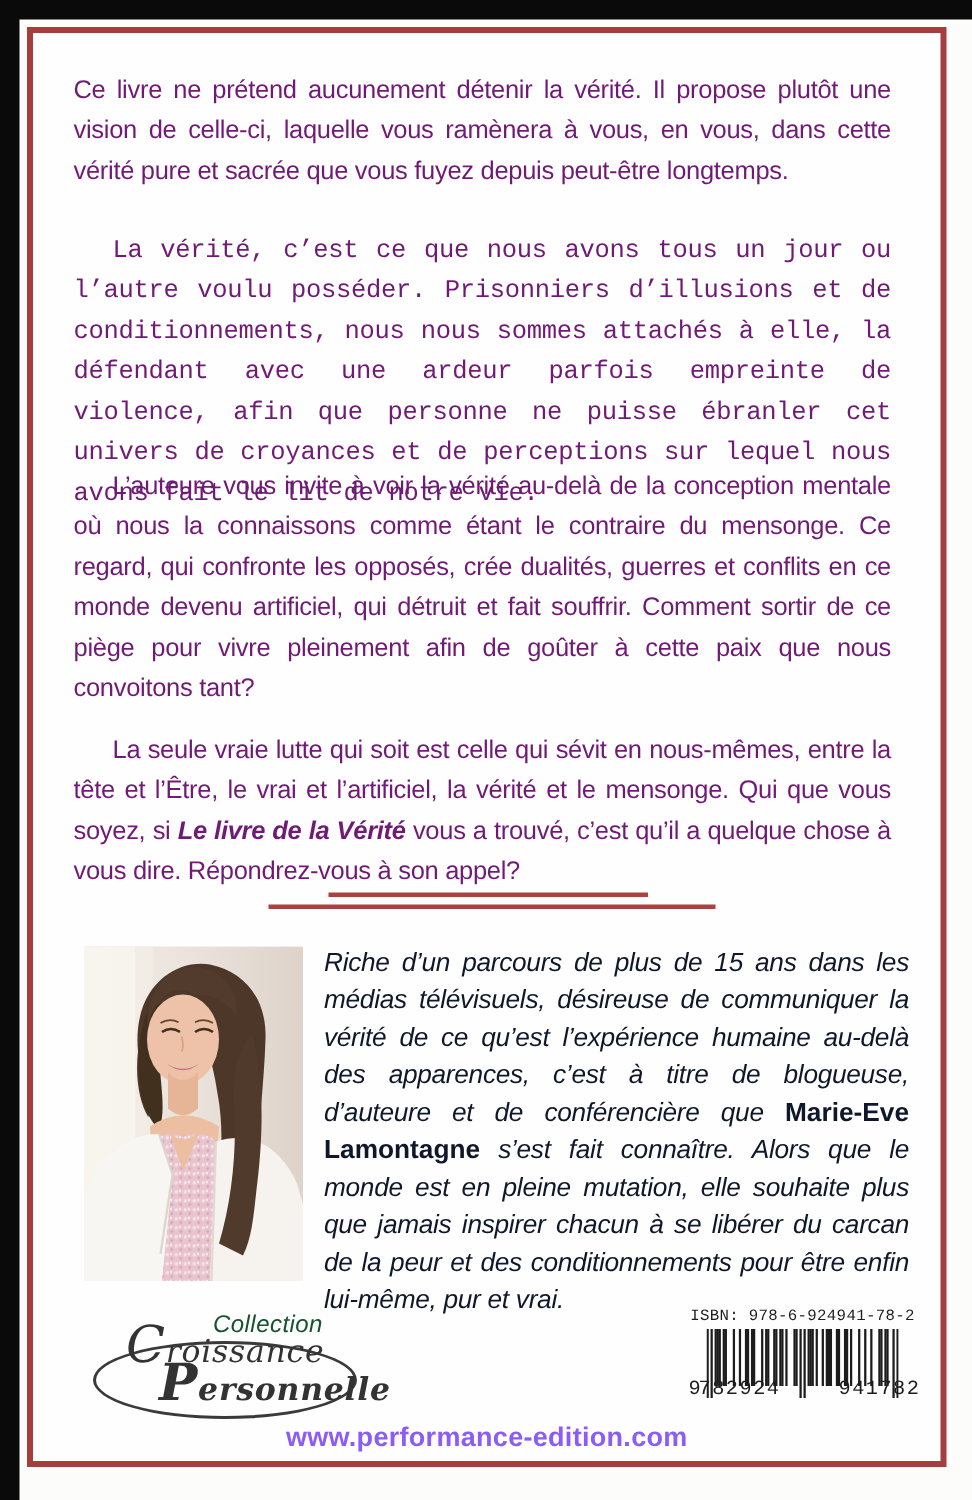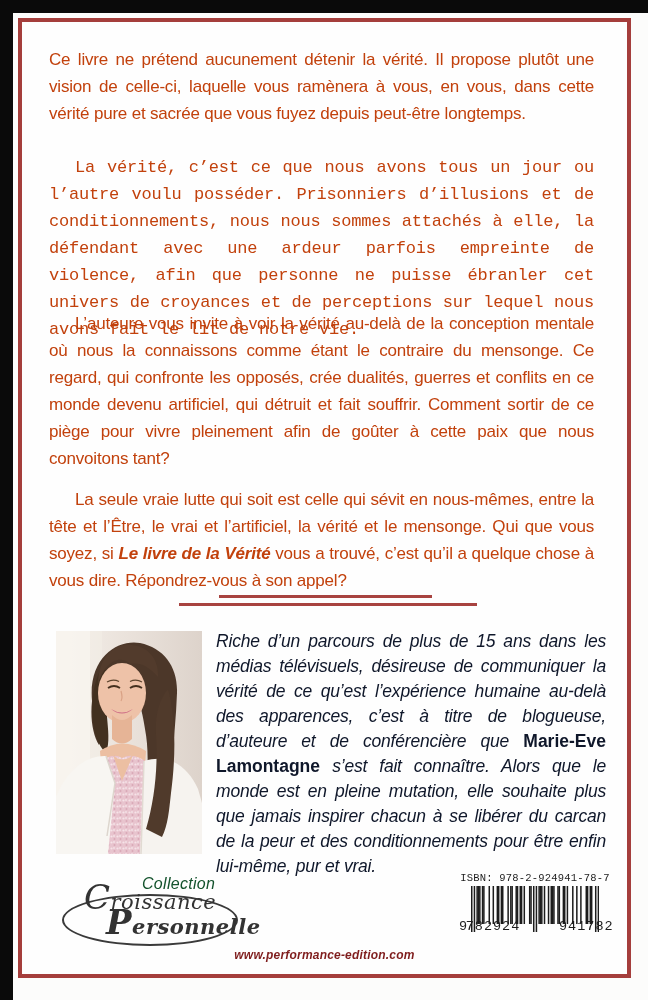--- a/index.html
+++ b/index.html
@@ -20,21 +20,21 @@
     border:4px solid #a53e3c;
     background:#fefefe;
   }
   
   .para{
     position:absolute;left:27px;width:545px;
     margin:0;
     font-size:17px;line-height:27px;
     letter-spacing:-0.2px;
     text-align:justify;
-    color:#c2410c;
+    color:#701a75;
   }
   .para.indent{text-indent:26px;}
   #p1{top:24px;}
   #p2{top:132px;font-family:Liberation Mono, monospace;}
   #p3{top:288px;}
   #p4{top:464px;}
   .booktitle{font-weight:bold;font-style:italic;}
   
   .rule{position:absolute;height:3px;background:#a84340;}
   .rule-top{left:197px;top:573px;width:213px;}
@@ -91,21 +91,21 @@
     font-family:"Liberation Mono",monospace;
     font-size:13.5px;color:#1d1d1d;letter-spacing:1px;
   }
   .bc-first{left:0px;}
   .bc-left{left:6px;width:56px;text-align:center;}
   .bc-right{left:100px;width:56px;text-align:left;}
   
   .website{
     position:absolute;left:0;top:926px;width:100%;
     text-align:center;
-    font-size:12px;font-weight:bold;letter-spacing:0.2px;color:#7f1d1d;font-style:italic;
+    font-size:18px;font-weight:bold;letter-spacing:0.2px;color:#8b5cf6;
   }
 </style>
 </head>
 <body>
 
 <div class="page">
   <div class="edge-top"></div>
   <div class="edge-left"></div>
 
   <div class="frame">
@@ -165,21 +165,21 @@
     </div>
 
     <p class="bio"><span>Riche d’un parcours de plus de 15 ans dans les médias télévisuels, désireuse de communiquer la vérité de ce qu’est l’expérience humaine au-delà des apparences, c’est à titre de blogueuse, d’auteure et de conférencière que </span><span class="author-name">Marie-Eve Lamontagne</span><span> s’est fait connaître. Alors que le monde est en pleine mutation, elle souhaite plus que jamais inspirer chacun à se libérer du carcan de la peur et des conditionnements pour être enfin lui-même, pur et vrai.</span></p>
 
     <span class="coll-label">Collection</span>
     <span class="coll-ellipse"></span>
     <span class="script-line" id="script1">Croissance</span>
     <span class="script-line" id="script2">Personnelle</span>
 
     <div class="barcode">
-      <div class="isbn-label">ISBN: 978-2-924941-78-7</div>
+      <div class="isbn-label">ISBN: 978-6-924941-78-2</div>
       <svg class="bars" width="128" height="46" viewBox="0 0 128 46">
           <rect x="0.00" y="0" width="1.50" height="46"></rect>
           <rect x="2.69" y="0" width="1.50" height="46"></rect>
           <rect x="5.39" y="0" width="1.50" height="38"></rect>
           <rect x="6.74" y="0" width="1.50" height="38"></rect>
           <rect x="8.08" y="0" width="1.50" height="38"></rect>
           <rect x="10.78" y="0" width="1.50" height="38"></rect>
           <rect x="12.13" y="0" width="1.50" height="38"></rect>
           <rect x="17.52" y="0" width="1.50" height="38"></rect>
           <rect x="21.56" y="0" width="1.50" height="38"></rect>

